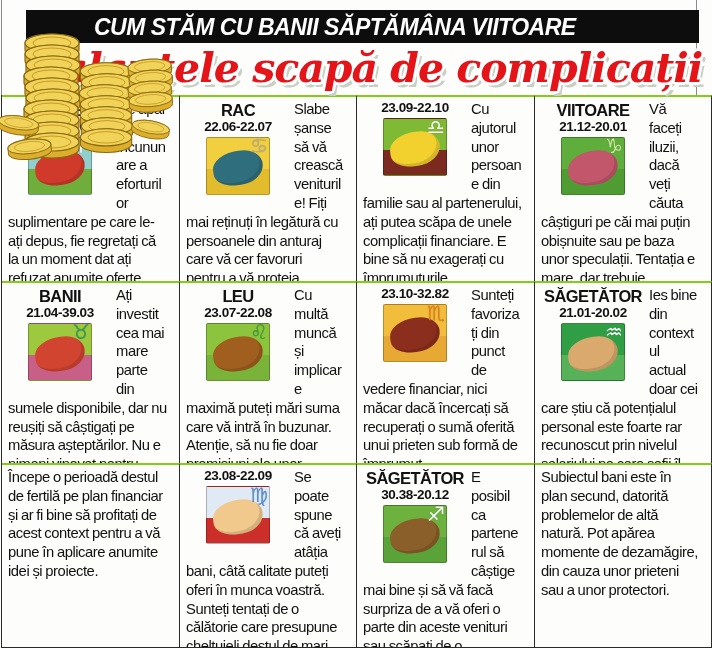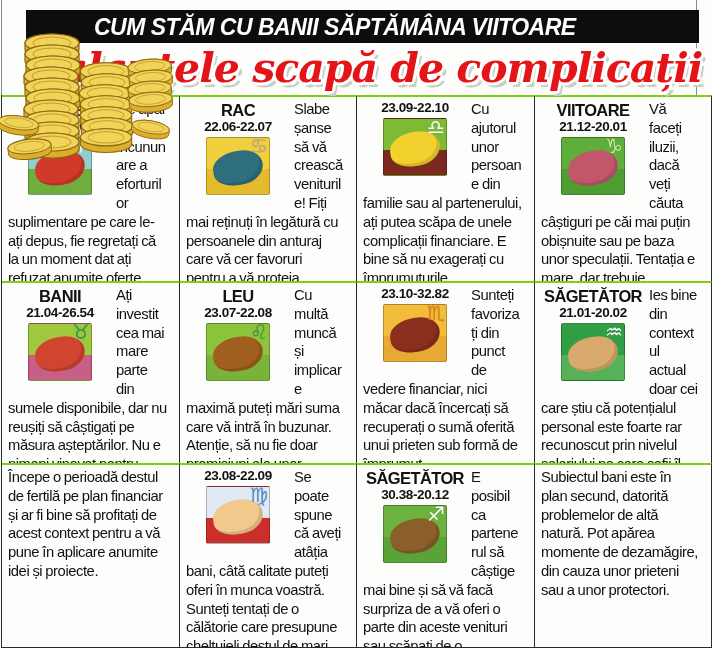--- a/index.html
+++ b/index.html
@@ -166,21 +166,21 @@
         <span class="figure" style="background: rgb(194, 86, 107);"></span>
         <span class="glyph" style="color: rgb(207, 233, 160);">♑</span>
       </div>
     </div>
     <p class="horo">Vă faceți iluzii, dacă veți căuta câștiguri pe căi mai puțin obișnuite sau pe baza unor speculații. Tentația e mare, dar trebuie neapărat să îi rezistați.</p>
   </div>
 
   <div class="cell">
     <div class="signhead">
       <div class="signname">BANII</div>
-      <div class="signdates">21.04-26.54</div>
+      <div class="signdates">21.04-39.03</div>
       <div class="art" style="background: linear-gradient(rgb(158, 201, 63) 55%, rgb(199, 95, 134) 55%);">
         <span class="figure" style="background: rgb(209, 68, 48);"></span>
         <span class="glyph" style="color: rgb(46, 158, 85);">♉</span>
       </div>
     </div>
     <p class="horo">Ați investit cea mai mare parte din sumele disponibile, dar nu reușiți să câștigați pe măsura așteptărilor. Nu e nimeni vinovat pentru această situație.</p>
   </div>
 
   <div class="cell">
     <div class="signhead">

